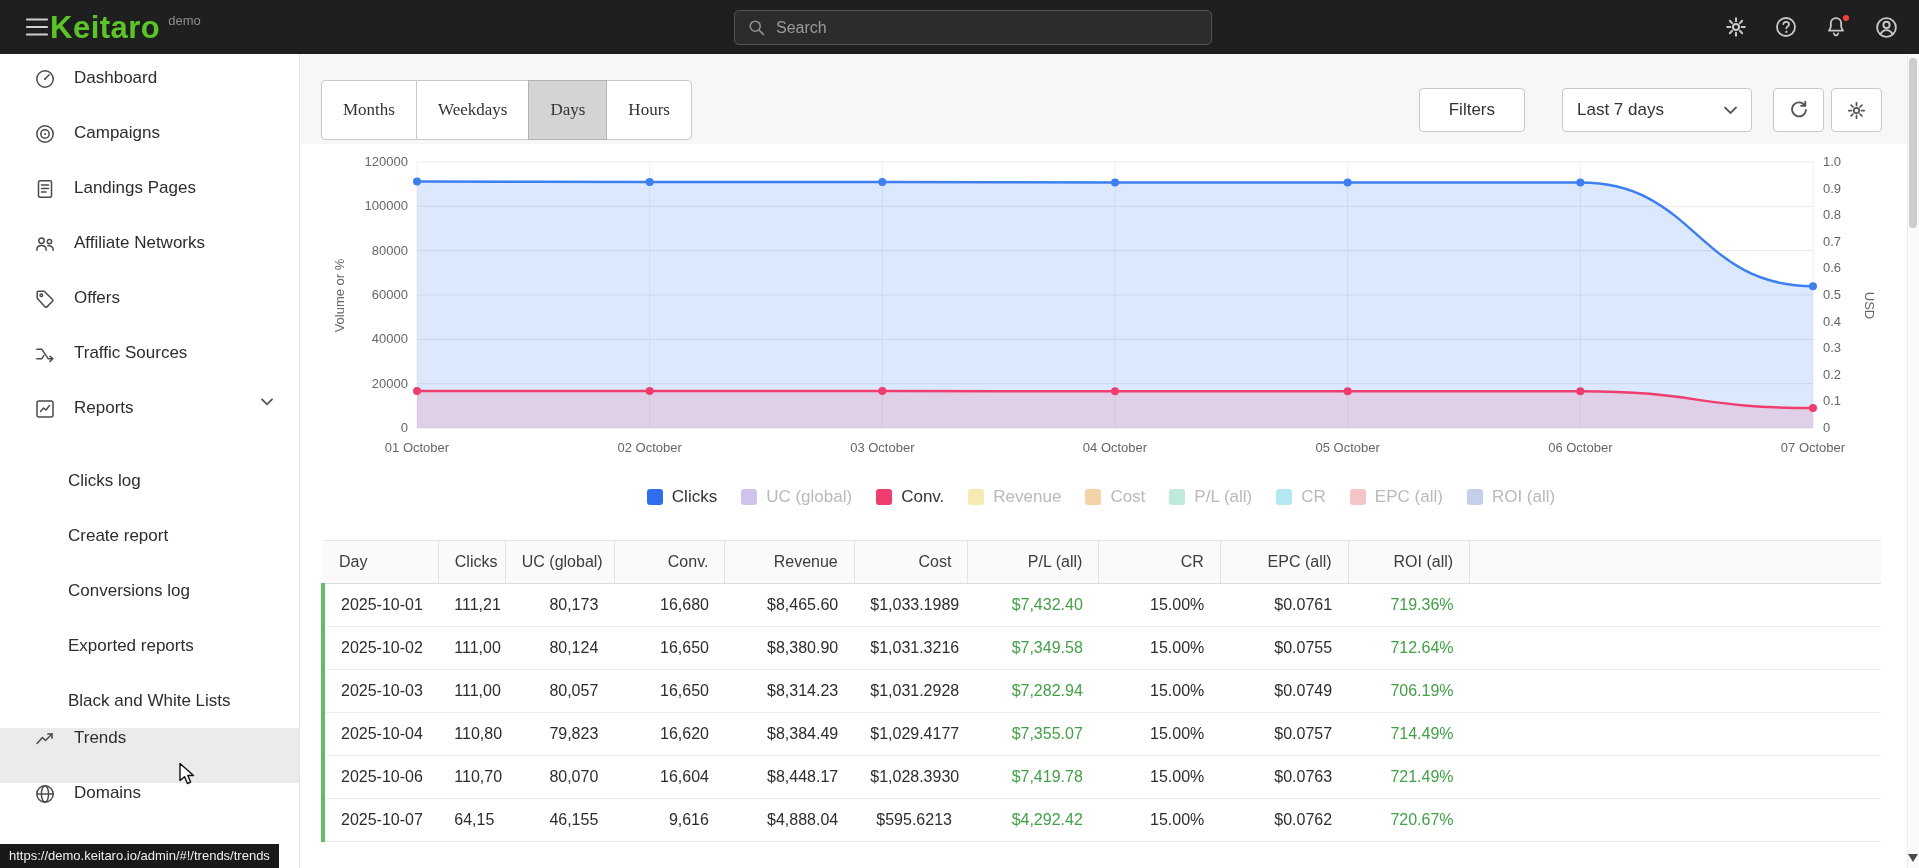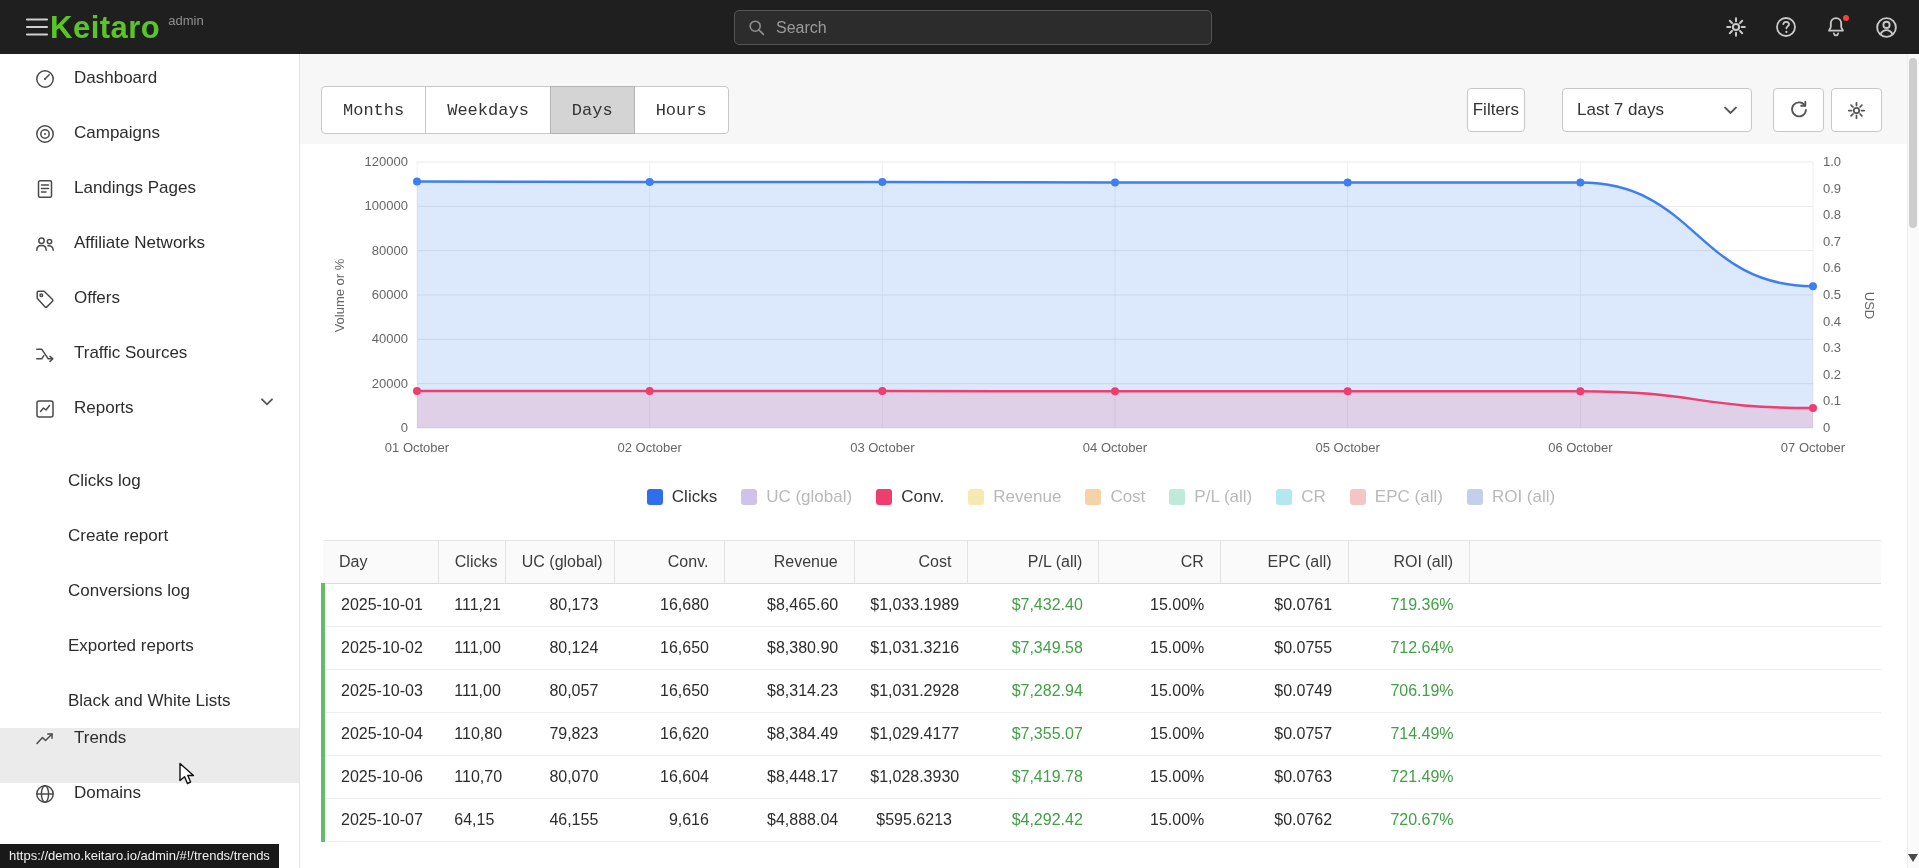--- a/index.html
+++ b/index.html
@@ -26,26 +26,26 @@
   .nav-item.active{background:#ebebeb}
   .nav-icon{width:22px;height:22px;color:#4a4a4a;flex:none;display:flex}
   .nav-sub{height:55px;display:flex;align-items:center;padding-left:68px;font-size:17px;color:#2d2d2d;cursor:pointer}
   .chev{position:absolute;right:26px;color:#555;display:flex}
 
   
   .content{position:absolute;left:300px;top:54px;right:0;bottom:0;background:#f7f7f7}
   .panel{position:absolute;left:0;right:0;top:90px;bottom:0;background:#fff}
   .toolbar{position:absolute;left:21px;width:1561px;top:34px;height:44px;display:flex;align-items:center;z-index:5}
   .tabgroup{display:flex}
-  .tab-btn{height:48px;padding:0 21px;background:#fff;border:1px solid #c8c8c8;font-size:17px;color:#333;margin-left:-1px;cursor:pointer;font-family:Liberation Mono, monospace}
+  .tab-btn{height:60px;padding:0 21px;background:#fff;border:1px solid #c8c8c8;font-size:17px;color:#333;margin-left:-1px;cursor:pointer;font-family:Liberation Serif, serif}
   .tab-btn:first-child{border-radius:4px 0 0 4px;margin-left:0}
   .tab-btn:last-child{border-radius:0 4px 4px 0}
   .tab-btn.active{background:#d4d4d4;border-color:#b3b3b3;z-index:1;position:relative}
   .controls{margin-left:auto;display:flex;align-items:center}
-  .btn{height:44px;background:#fff;border:1px solid #c8c8c8;border-radius:4px;font-size:17px;color:#333;padding:0 5px;cursor:pointer;font-family:inherit}
+  .btn{height:44px;background:#fff;border:1px solid #c8c8c8;border-radius:4px;font-size:17px;color:#333;padding:0 29px;cursor:pointer;font-family:inherit}
   .select{width:190px;height:44px;background:#fff;border:1px solid #c8c8c8;border-radius:4px;display:flex;align-items:center;justify-content:space-between;padding:0 14px;font-size:17px;color:#333;margin-left:37px;cursor:pointer}
   .icon-btn{width:51px;height:44px;background:#fff;border:1px solid #c8c8c8;border-radius:4px;display:flex;align-items:center;justify-content:center;color:#555;cursor:pointer;margin-left:21px}
   .icon-btn + .icon-btn{margin-left:7px}
 
   
   .chart-wrap{position:absolute;left:21px;top:96px;width:1560px;height:310px;z-index:4}
   .chart-wrap svg text{font-size:13px;fill:#666;font-family:"Liberation Sans",sans-serif}
   .axis-title{position:absolute;font-size:13px;color:#666;width:110px;text-align:center;pointer-events:none}
   .axis-title.left{left:-37px;top:138px;transform:rotate(-90deg)}
   .axis-title.right{left:1493px;top:148px;transform:rotate(90deg)}
@@ -76,21 +76,21 @@
 
 <div class="app">
 
   <header class="topbar">
     <span class="hamburger">
       <svg viewBox="0 0 24 22" width="26" height="22">
           <path d="M2 3.5h20M2 11h20M2 18.5h20" stroke="currentColor" stroke-width="2.2" stroke-linecap="round" fill="none"></path>
         </svg>
     </span>
     <span class="logo">Keitaro</span>
-    <span class="env">admin</span>
+    <span class="env">demo</span>
 
     <div class="search">
       <svg viewBox="0 0 22 22" width="19" height="19">
           <circle cx="9.5" cy="9.5" r="5.8" stroke="#8f8f8f" stroke-width="1.8" fill="none"></circle>
           <path d="M14 14l5 5" stroke="#8f8f8f" stroke-width="1.8" stroke-linecap="round"></path>
         </svg>
       <input type="text" placeholder="Search" style="">
     </div>
 
     <div class="top-icons">

